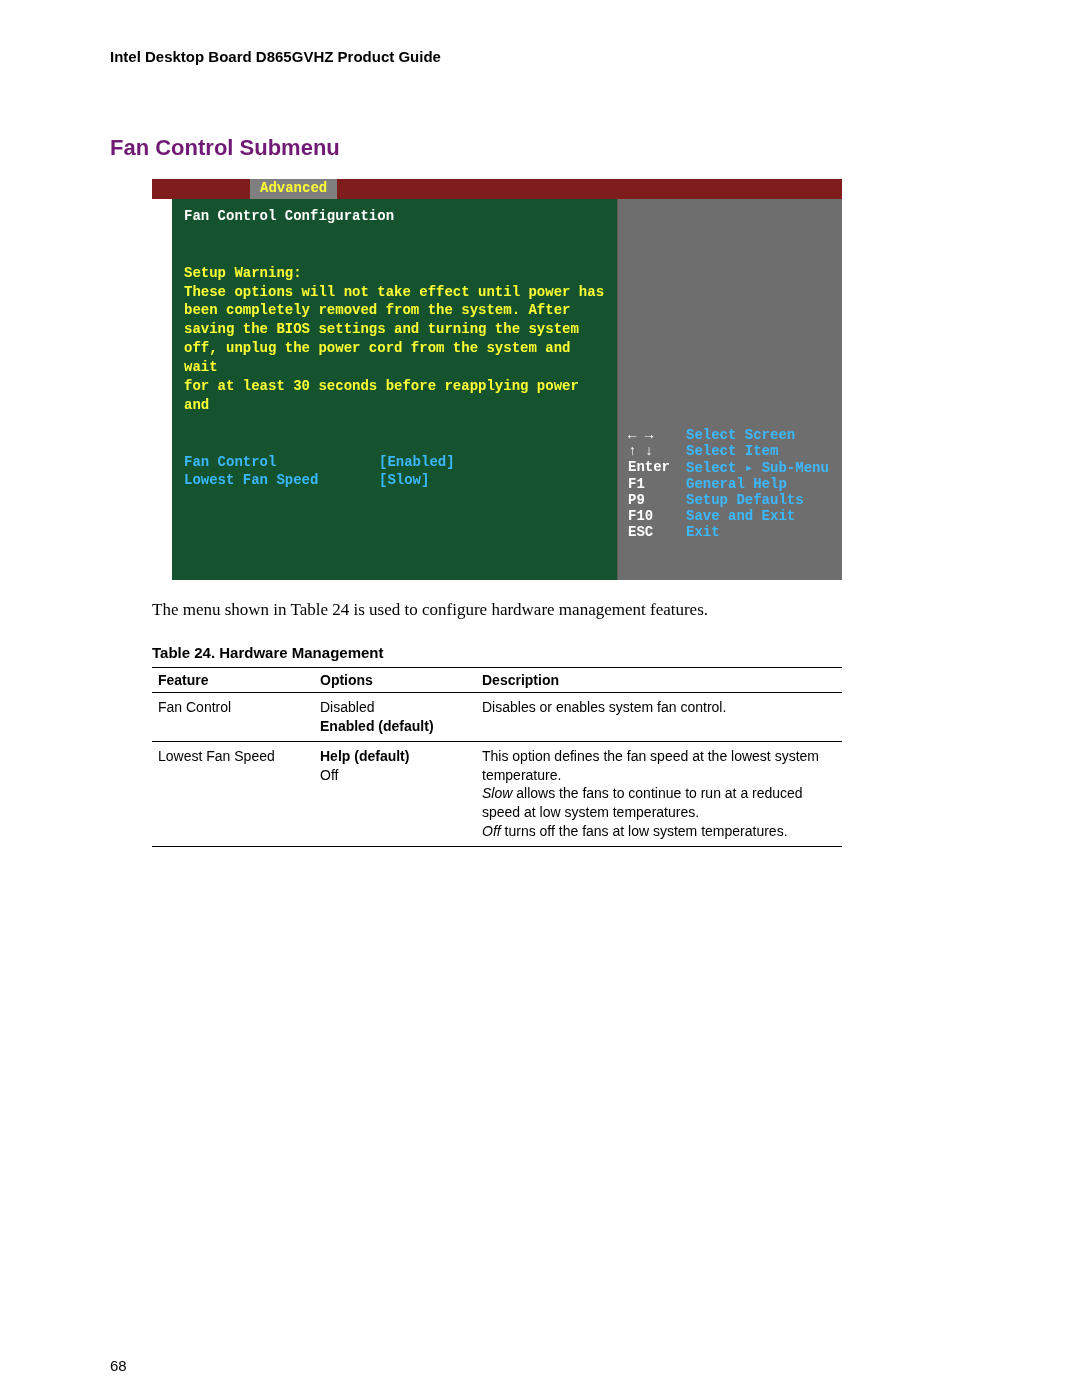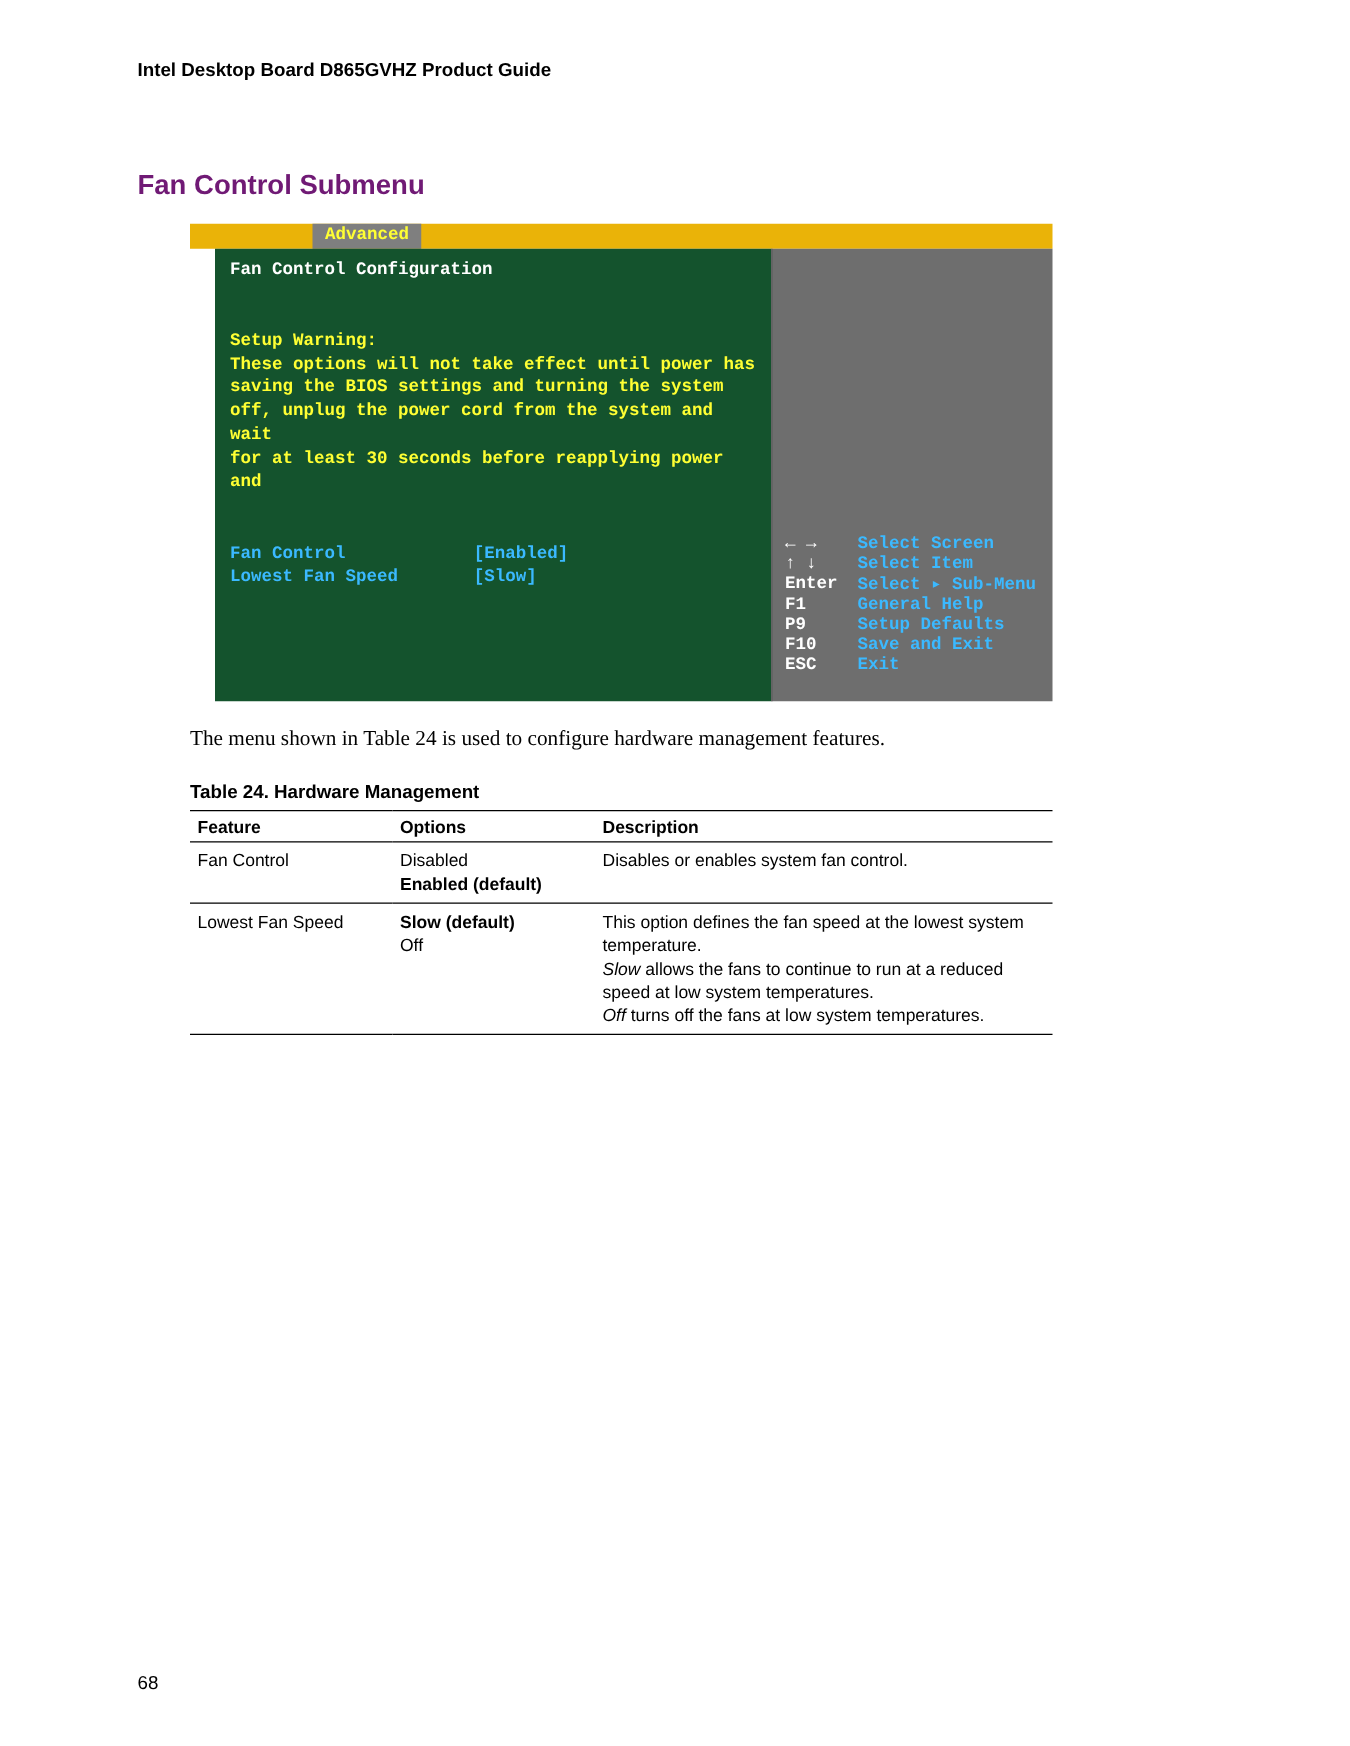--- a/index.html
+++ b/index.html
@@ -29,21 +29,21 @@
   
   .bios-box {
     margin-left: 42px;
     width: 690px;
     font-family: "Courier New", Courier, monospace;
     font-weight: bold;
     font-size: 14px;
     border-collapse: collapse;
   }
   .bios-top {
-    background: #eab308;
+    background: #7f1d1d;
     height: 20px;
     display: flex;
   }
   .bios-tab {
     background: #7f7f7f;
     color: #ffff33;
     padding: 1px 10px 2px 10px;
     margin-left: 98px;
     margin-right: 10px;
   }
@@ -140,20 +140,21 @@
   <div class="bios-box">
     <div class="bios-top">
       <div class="bios-tab">Advanced</div>
     </div>
     <div class="bios-body-wrap">
       <div class="bios-left">
         <div class="bios-white">Fan Control Configuration</div>
         <br><br>
         <div class="bios-yellow">Setup Warning:</div>
         <div class="bios-yellow">These options will not take effect until power has</div>
+        <div class="bios-yellow">been completely removed from the system.  After</div>
         <div class="bios-yellow">saving the BIOS settings and turning the system</div>
         <div class="bios-yellow">off, unplug the power cord from the system and wait</div>
         <div class="bios-yellow">for at least 30 seconds before reapplying power and</div>
         <br><br>
         <div class="setting-row">
           <span class="bios-blue setting-label">Fan Control</span>
           <span class="bios-blue setting-value">[Enabled]</span>
         </div>
         <div class="setting-row">
           <span class="bios-blue setting-label">Lowest Fan Speed</span>
@@ -212,21 +213,21 @@
         <td class="col-feature">Fan Control</td>
         <td class="col-options">
           <span>Disabled</span><br>
           <span class="opt-bold">Enabled (default)</span>
         </td>
         <td>Disables or enables system fan control.</td>
       </tr>
       <tr>
         <td class="col-feature">Lowest Fan Speed</td>
         <td class="col-options">
-          <span class="opt-bold">Slow (default)</span><br>
+          <span class="opt-bold">Help (default)</span><br>
           <span>Off</span>
         </td>
         <td>
           <span>This option defines the fan speed at the lowest system temperature.</span><br>
           <span class="italic">Slow</span><span> allows the fans to continue to run at a reduced speed at low system temperatures.</span><br>
           <span class="italic">Off</span><span> turns off the fans at low system temperatures.</span>
         </td>
       </tr>
     </tbody>
   </table>

